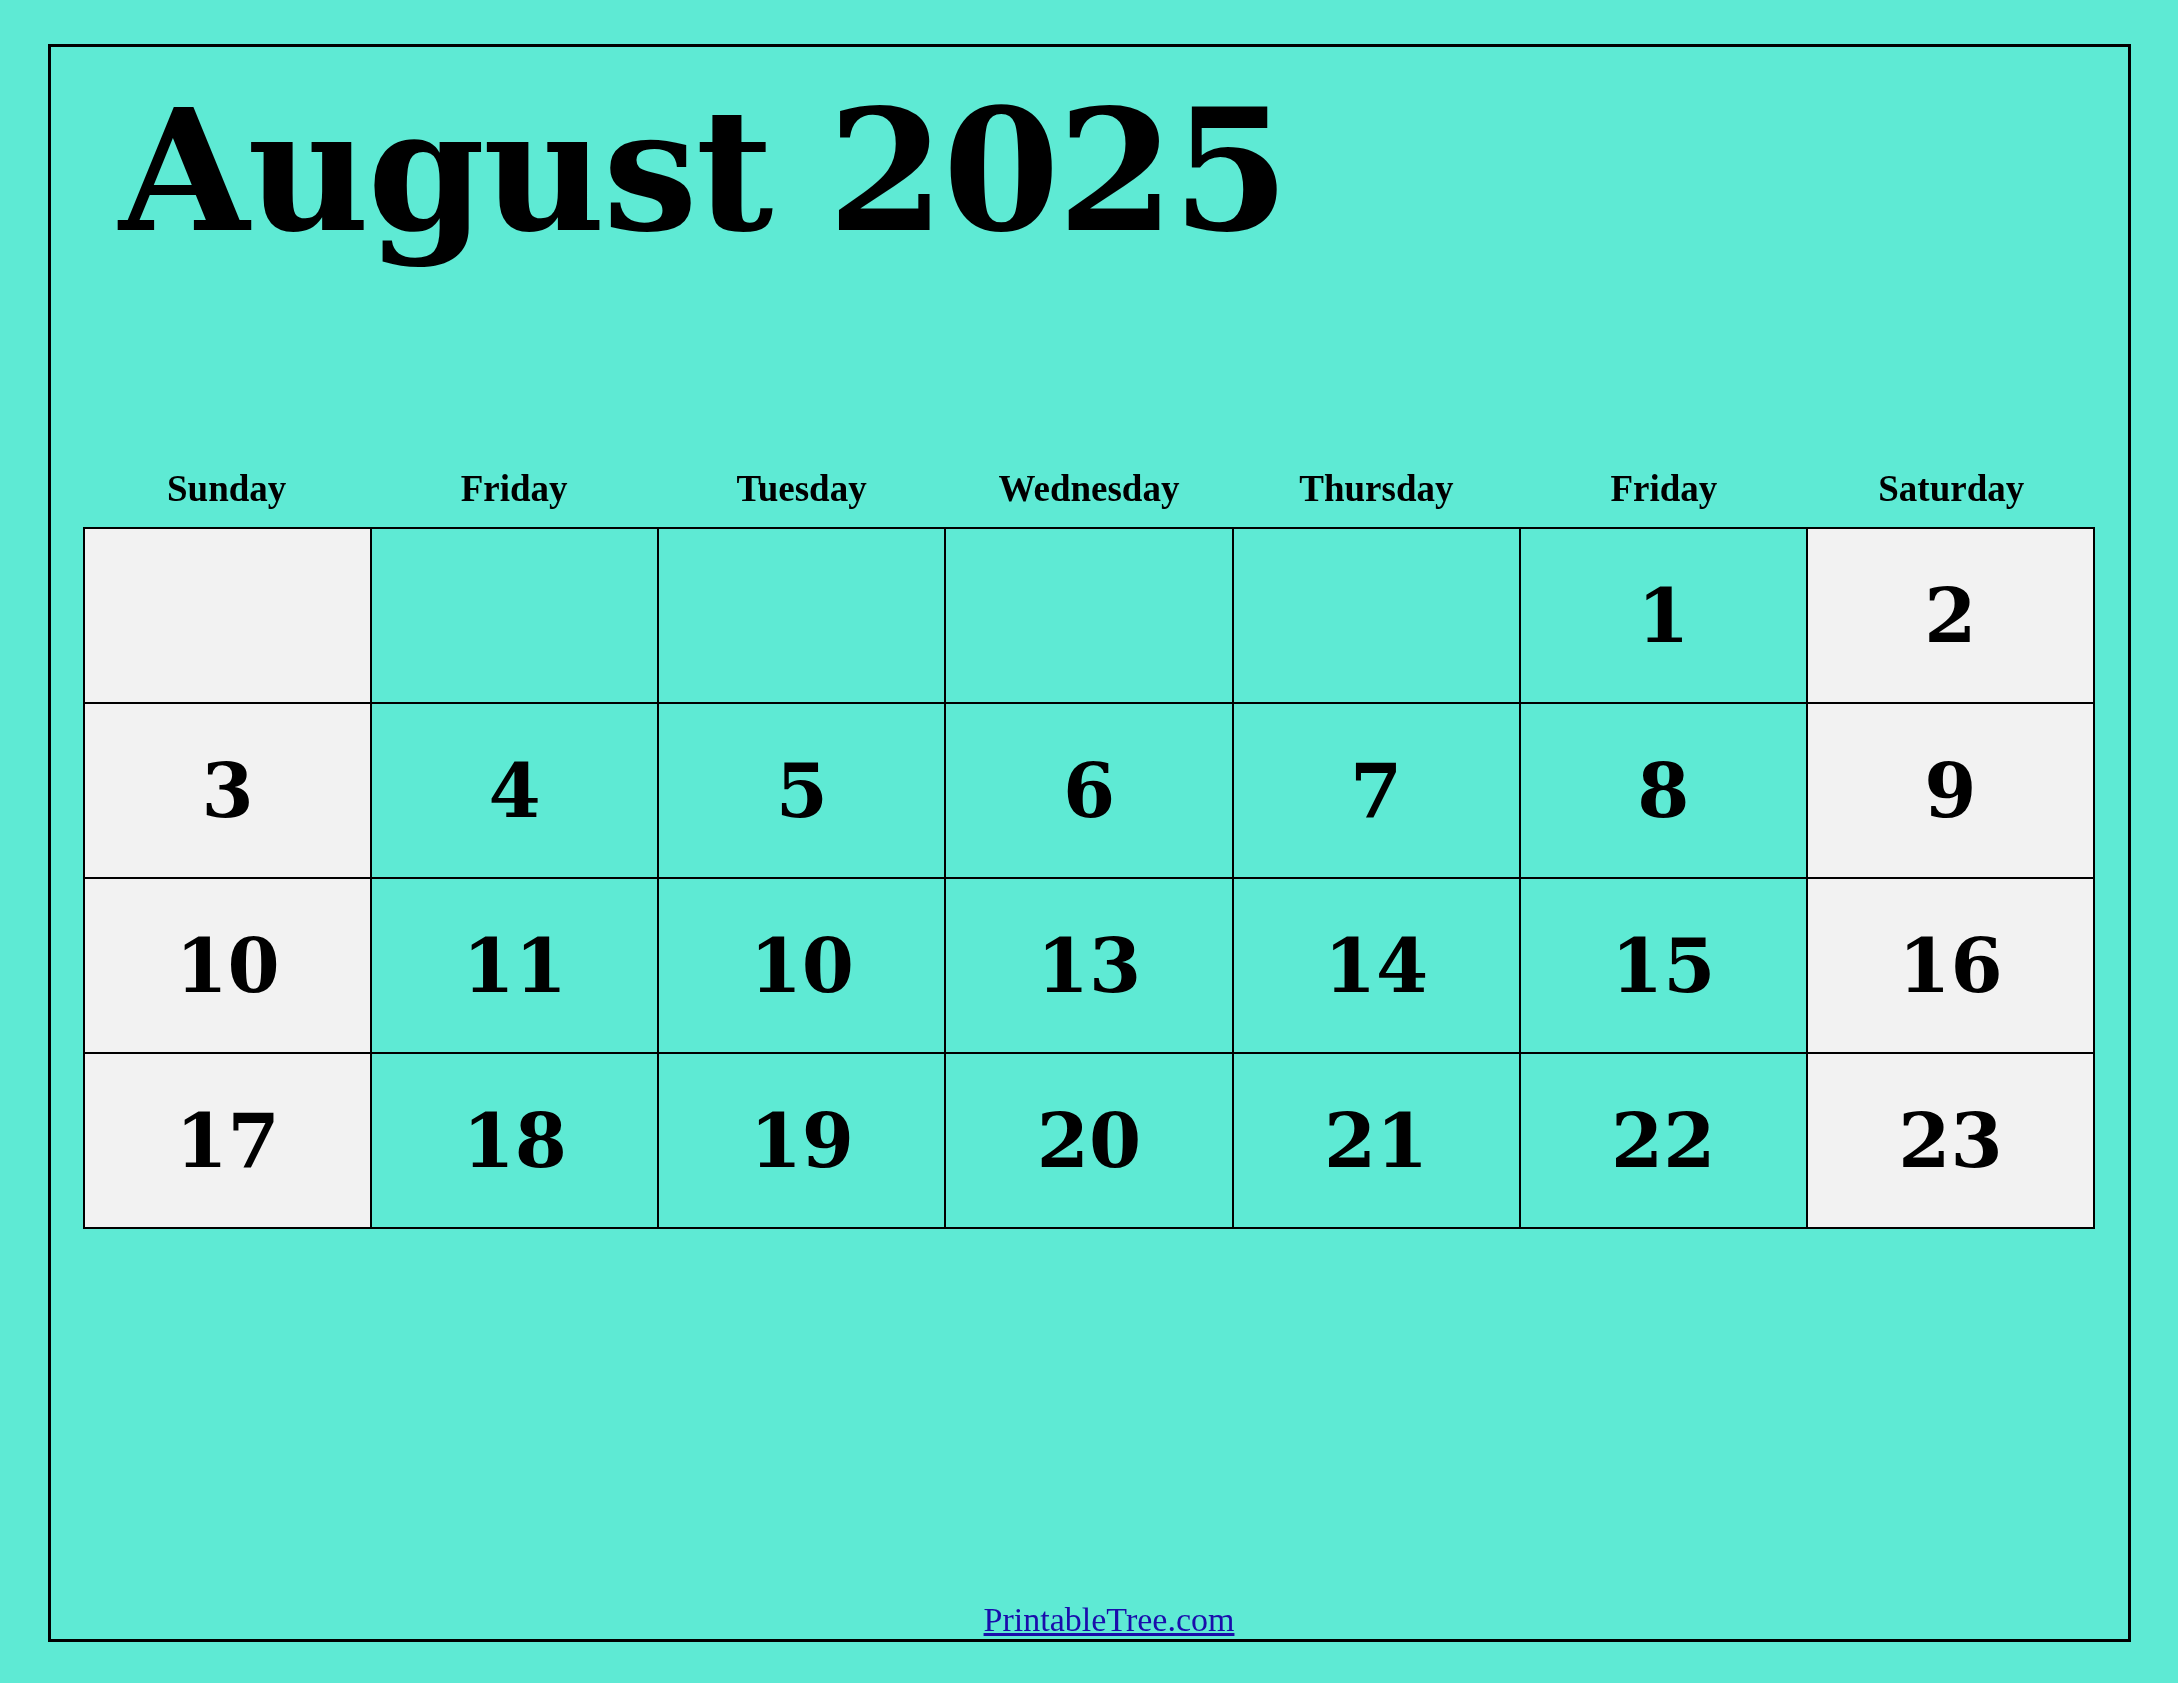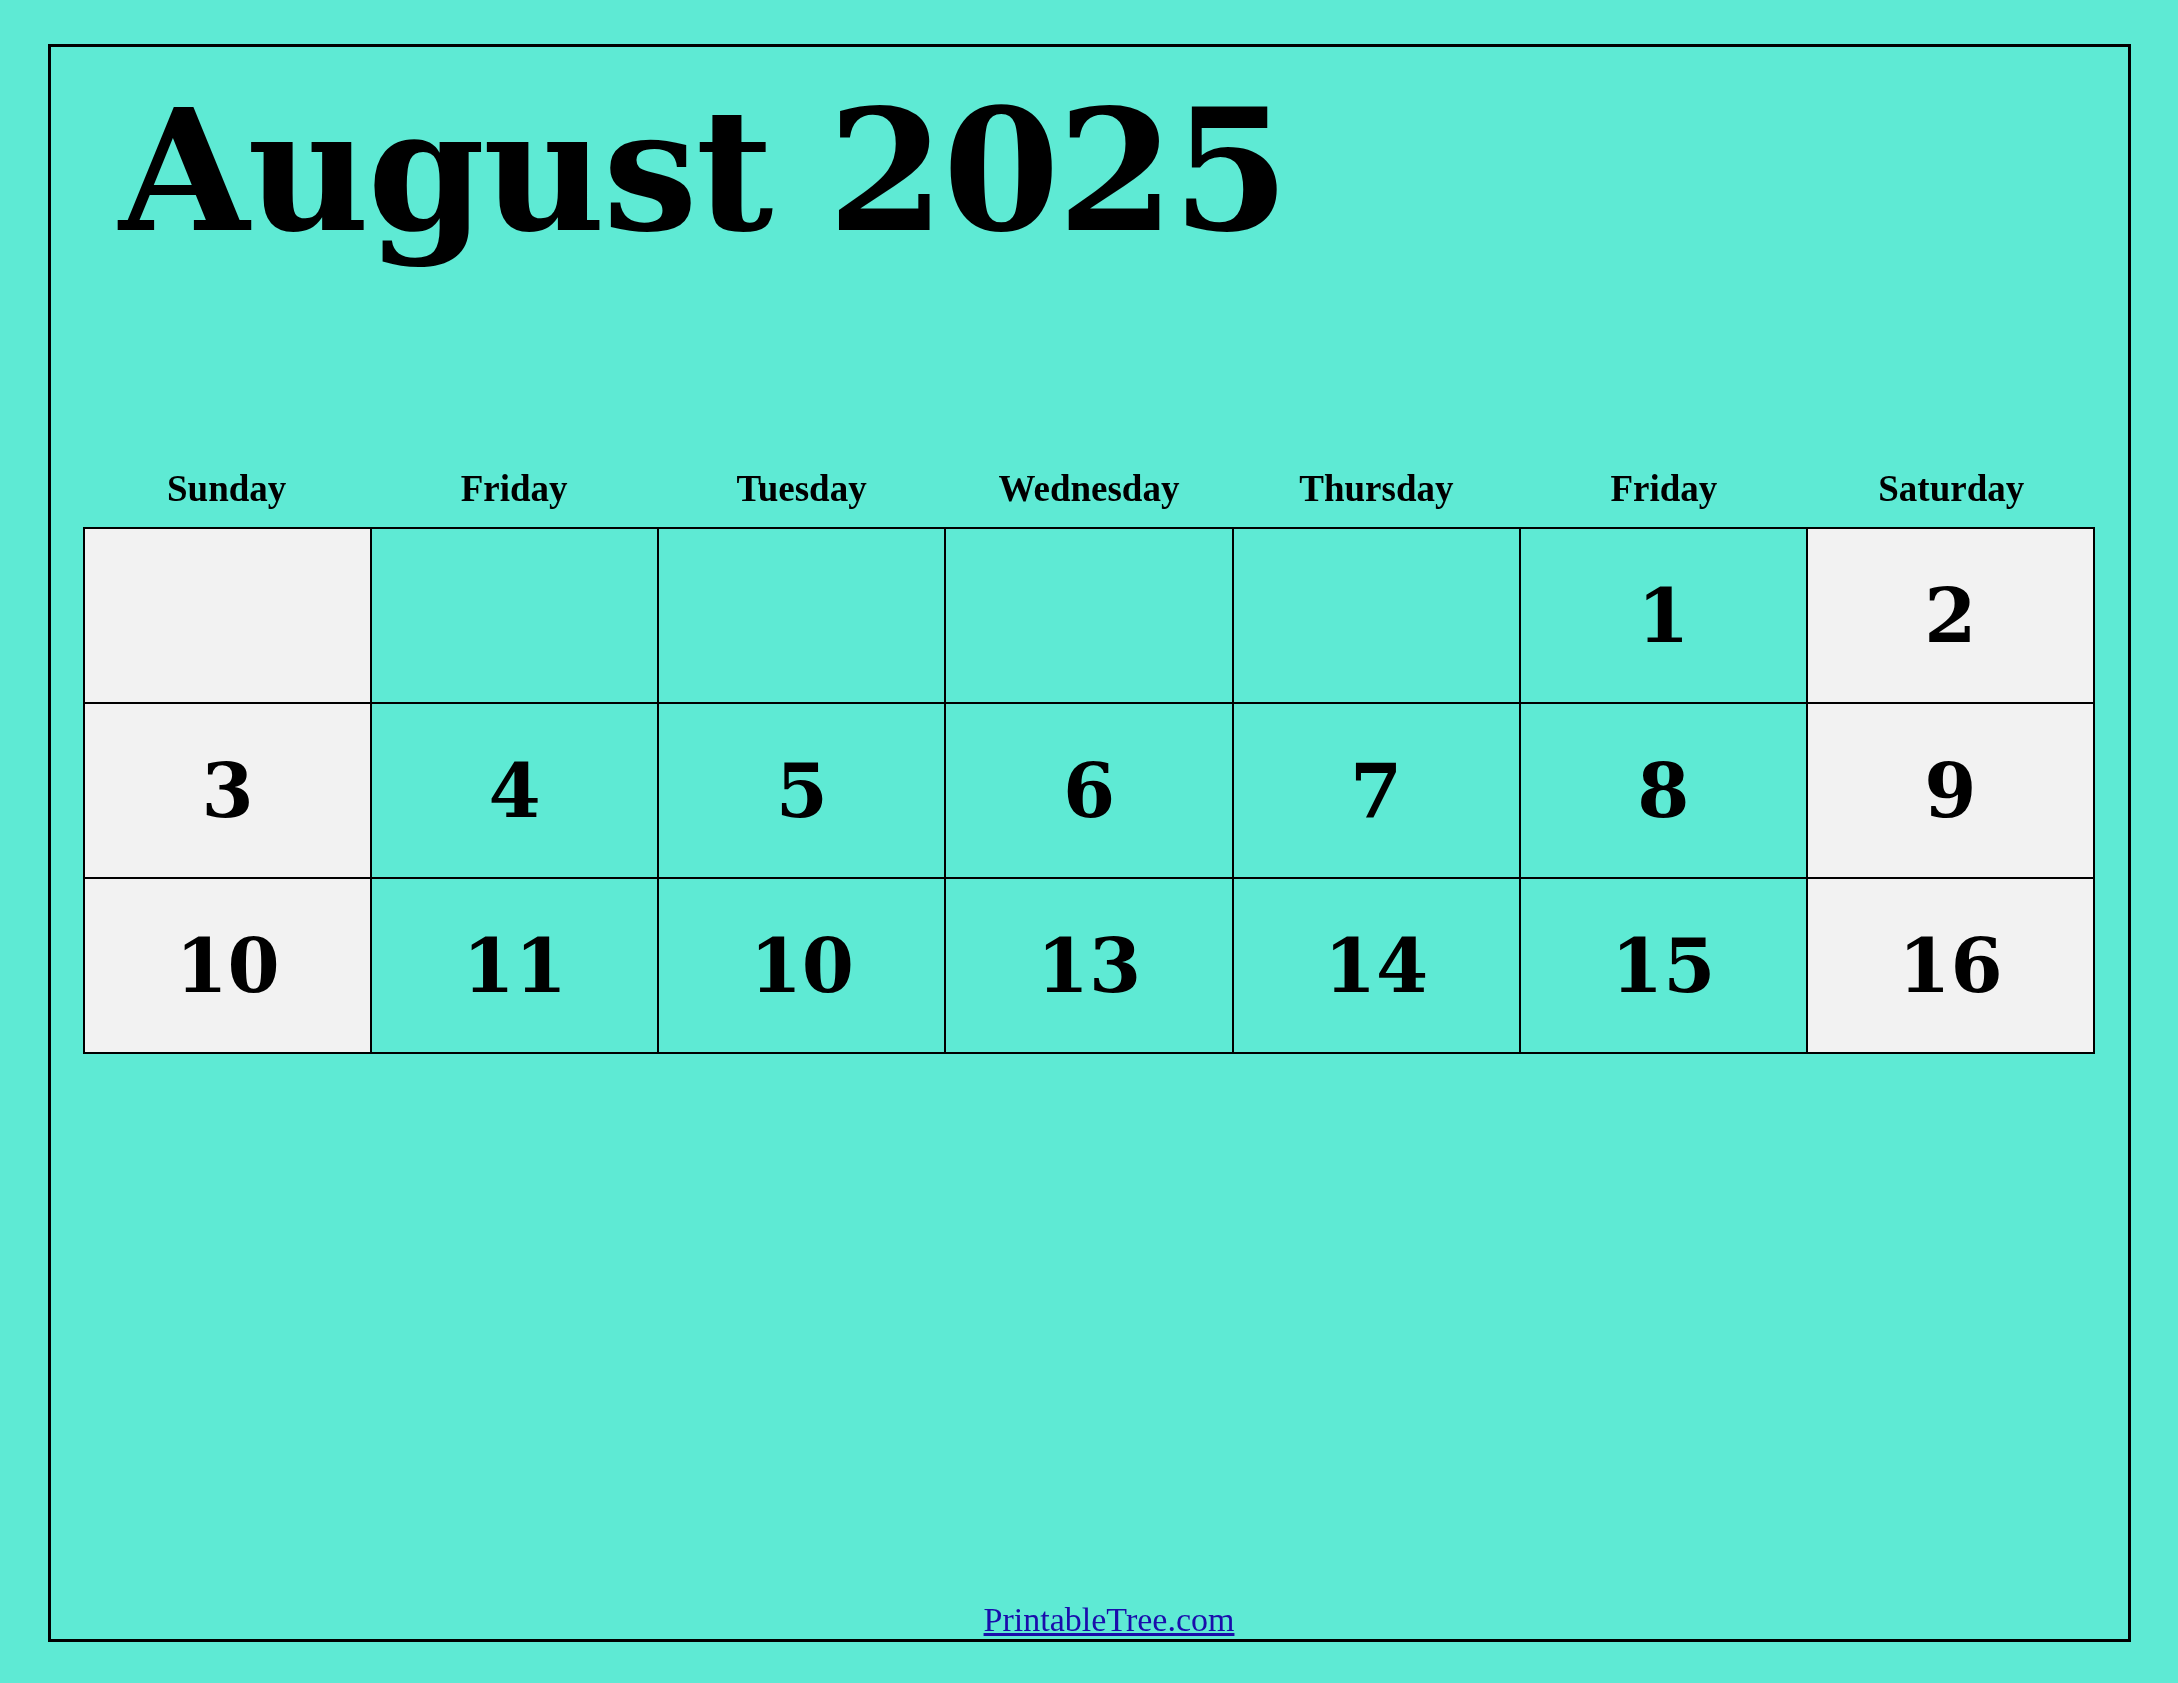--- a/index.html
+++ b/index.html
@@ -137,20 +137,29 @@
         </tr>
         <tr>
           <td class="weekend">10</td>
           <td>11</td>
           <td>10</td>
           <td>13</td>
           <td>14</td>
           <td>15</td>
           <td class="weekend">16</td>
         </tr>
+        <tr>
+          <td class="weekend">17</td>
+          <td>18</td>
+          <td>19</td>
+          <td>20</td>
+          <td>21</td>
+          <td>22</td>
+          <td class="weekend">23</td>
+        </tr>
       </tbody>
     </table>
   </div>
 
   <div class="footer">
     <a href="#">PrintableTree.com</a>
   </div>
 </div>
 
 

